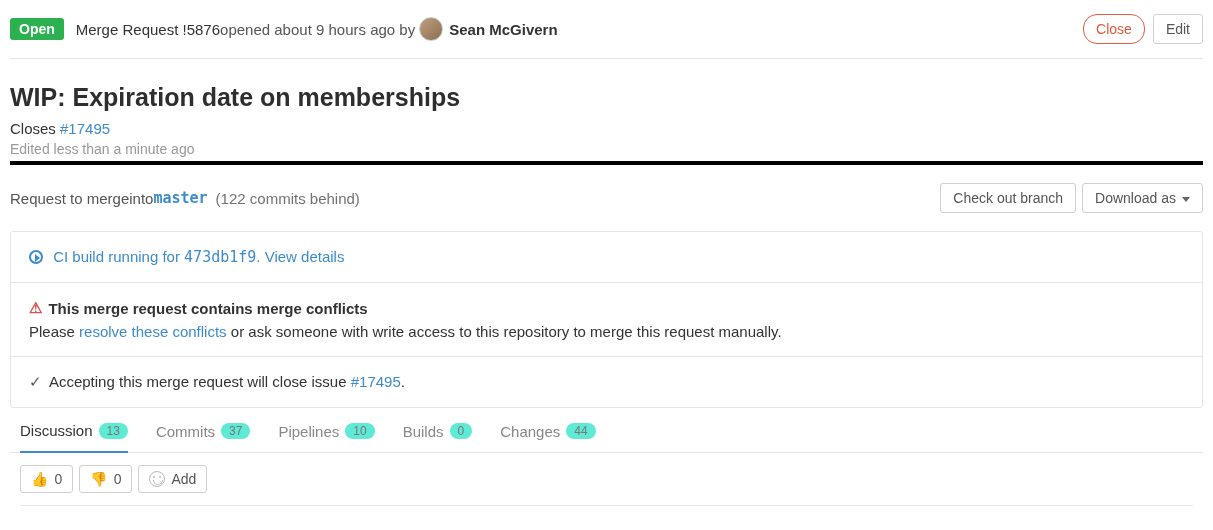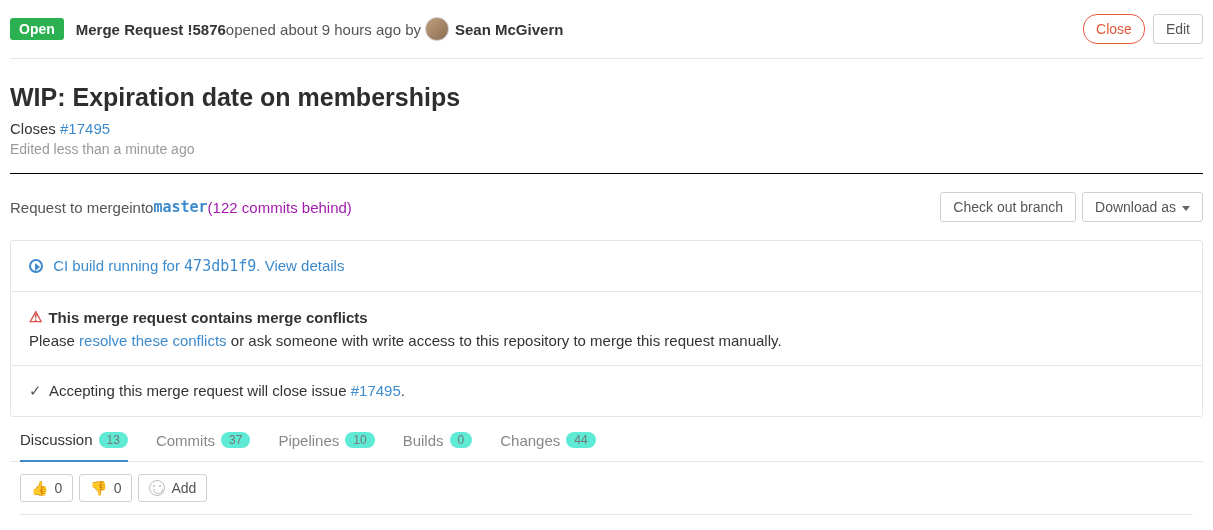--- a/index.html
+++ b/index.html
@@ -1,35 +1,35 @@
 <!DOCTYPE html>
 <html><head>
 <meta charset="utf-8">
 <style>
   * { box-sizing: border-box; margin: 0; padding: 0; }
   body { font-family: -apple-system, BlinkMacSystemFont, "Segoe UI", Helvetica, Arial, sans-serif; color: #333; font-size: 15px; background: #fff; width: 1213px; }
   .container { padding: 10px; }
   .header-row { display: flex; align-items: center; padding: 4px 0 14px 0; border-bottom: 1px solid #e5e5e5; }
   .status-badge { background: #2bb150; color: #fff; font-weight: 600; padding: 3px 9px; border-radius: 3px; font-size: 14px; margin-right: 12px; }
-  .mr-title { font-weight: 700; color: #333; }
+  .mr-title { font-weight: 400; color: #333; }
   .mr-meta { color: #555; }
   .avatar { width: 24px; height: 24px; border-radius: 50%; background: linear-gradient(135deg,#c0a080,#8a6c4f); display: inline-block; vertical-align: middle; margin: 0 6px 0 4px; border:1px solid #ccc; }
   .author { font-weight: 700; color: #333; }
   .header-actions { margin-left: auto; display: flex; gap: 8px; }
   .btn { border: 1px solid #d0d0d0; background: #fff; padding: 6px 12px; border-radius: 3px; font-size: 14px; color: #555; cursor: pointer; }
   .btn-close { border-color: #e65a3e; color: #e05838; border-radius: 14px; }
-  .title-block { padding: 24px 0 16px 0; border-bottom: 1px solid #000000; }
+  .title-block { padding: 24px 0 4px 0; border-bottom: 4px solid #000000; }
   .page-title { font-size: 25px; font-weight: 700; margin-bottom: 8px; color:#2e2e2e; }
   .closes { color: #333; font-size: 15px; margin-bottom: 4px; }
   .link { color: #3d8bcd; text-decoration: none; }
   .edited { color: #999; font-size: 14px; }
   .merge-row { display: flex; align-items: center; padding: 18px 0; }
   .merge-text { color: #555; }
   .branch { font-family: "SFMono-Regular", Menlo, Consolas, monospace; color: #3d8bcd; font-weight: 600; }
-  .behind { color: #a21caf; }
+  .behind { color: #737373; margin-left: 8px; }
   .merge-actions { margin-left: auto; display: flex; gap: 6px; }
   .caret { display:inline-block; margin-left:6px; width:0; height:0; border-left:4px solid transparent; border-right:4px solid transparent; border-top:5px solid #666; vertical-align:middle;}
   .mr-box { border: 1px solid #e5e5e5; border-radius: 3px; }
   .mr-section { padding: 16px 18px; border-bottom: 1px solid #e5e5e5; }
   .mr-section:last-child { border-bottom: none; }
   .ci-link { color: #3d8bcd; font-weight: 400; }
   .ci-icon { display:inline-block; width:14px; height:14px; border:2px solid #3d8bcd; border-radius:50%; position:relative; vertical-align:-2px; margin-right:6px;}
   .ci-icon::after { content:""; position:absolute; left:4px; top:2px; width:0; height:0; border-top:4px solid transparent; border-bottom:4px solid transparent; border-left:5px solid #3d8bcd; }
   .hash { font-family: "SFMono-Regular", Menlo, Consolas, monospace; }
   .warn-icon { color:#d9534f; margin-right:6px; font-weight:bold; }

